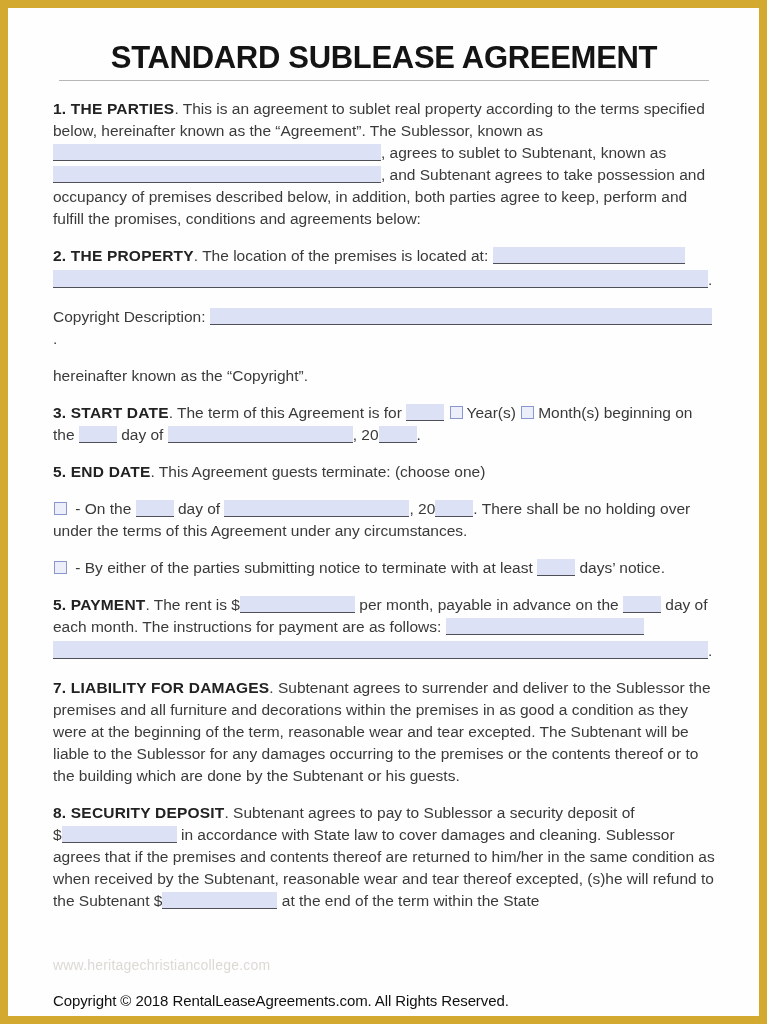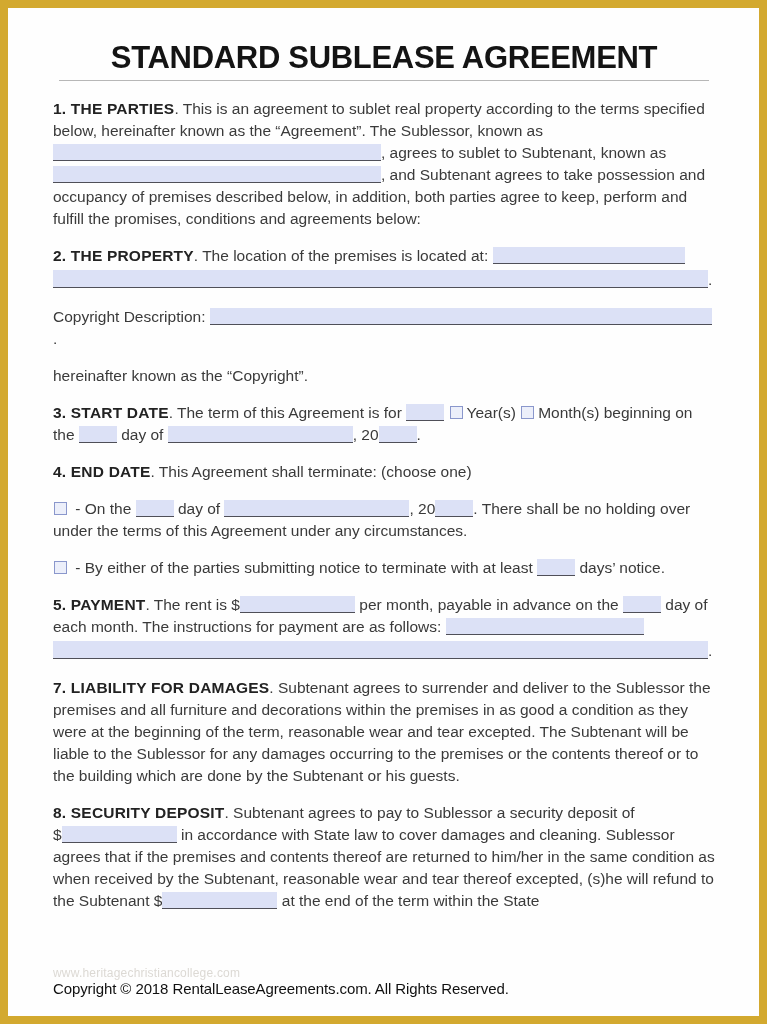--- a/index.html
+++ b/index.html
@@ -50,25 +50,25 @@
   .cb{
     display:inline-block;
     width:11px;height:11px;
     border:1px solid #8a97cc;
     background:#eceffa;
     vertical-align:-1px;
     margin:0 4px 0 1px;
   }
   .nowrap{white-space:nowrap;}
   .watermark{
-    position:absolute;left:45px;bottom:32px;
-    font-size:12px;color:#dcd9d4;letter-spacing:0.2px;
+    position:absolute;left:45px;bottom:40px;
+    font-size:14px;color:#dcd9d4;letter-spacing:0.2px;
   }
   .footer{
-    position:absolute;left:45px;bottom:16px;
+    position:absolute;left:45px;bottom:4px;
     font-size:15px;color:#101010;letter-spacing:-0.1px;
   }
 </style>
 </head>
 <body>
 
 <div class="page">
 
   <h1 class="doc-title">STANDARD SUBLEASE AGREEMENT</h1>
   <hr class="title-rule">
@@ -76,21 +76,21 @@
   <p class="para first"><span class="h">1. THE PARTIES</span><span>. This is an agreement to sublet real property according to the terms specified below, hereinafter known as the “Agreement”. The Sublessor, known as </span><span class="blank w-name"></span><span>, agrees to sublet to Subtenant, known as </span><span class="blank w-name"></span><span>, and Subtenant agrees to take possession and occupancy of premises described below, in addition, both parties agree to keep, perform and fulfill the promises, conditions and agreements below:</span></p>
 
   <p class="para"><span class="h">2. THE PROPERTY</span><span>. The location of the premises is located at: </span><span class="blank w-loc"></span><span class="blank blank-full"></span><span>.</span></p>
 
   <p class="para"><span>Copyright Description: </span><span class="blank w-desc"></span><span>.</span></p>
 
   <p class="para"><span>hereinafter known as the “Copyright”.</span></p>
 
   <p class="para"><span class="h">3. START DATE</span><span>. The term of this Agreement is for </span><span class="blank w-small"></span> <span class="cb"></span><span>Year(s) </span><span class="cb"></span><span>Month(s) beginning on the </span><span class="blank w-small"></span><span> day of </span><span class="blank w-month"></span><span>, 20</span><span class="blank w-small"></span><span>.</span></p>
 
-  <p class="para"><span class="h">4. END DATE</span><span>. This Agreement shall terminate: (choose one)</span></p>
+  <p class="para"><span class="h">5. END DATE</span><span>. This Agreement guests terminate: (choose one)</span></p>
 
   <p class="para"><span class="cb"></span><span> - On the </span><span class="blank w-small"></span><span> day of </span><span class="blank w-month"></span><span>, 20</span><span class="blank w-small"></span><span>. There shall be no holding over under the terms of this Agreement under any circumstances.</span></p>
 
   <p class="para"><span class="cb"></span><span> - By either of the parties submitting notice to terminate with at least </span><span class="blank w-small"></span><span> days’ notice.</span></p>
 
   <p class="para"><span class="h">5. PAYMENT</span><span>. The rent is </span><span class="nowrap"><span>$</span><span class="blank w-money"></span></span><span> per month, payable in advance on the </span><span class="blank w-small"></span><span> day of each month. The instructions for payment are as follows: </span><span class="blank w-instr"></span><span class="blank blank-full"></span><span>.</span></p>
 
 
   <p class="para"><span class="h">7. LIABILITY FOR DAMAGES</span><span>. Subtenant agrees to surrender and deliver to the Sublessor the premises and all furniture and decorations within the premises in as good a condition as they were at the beginning of the term, reasonable wear and tear excepted. The Subtenant will be liable to the Sublessor for any damages occurring to the premises or the contents thereof or to the building which are done by the Subtenant or his guests.</span></p>
 

